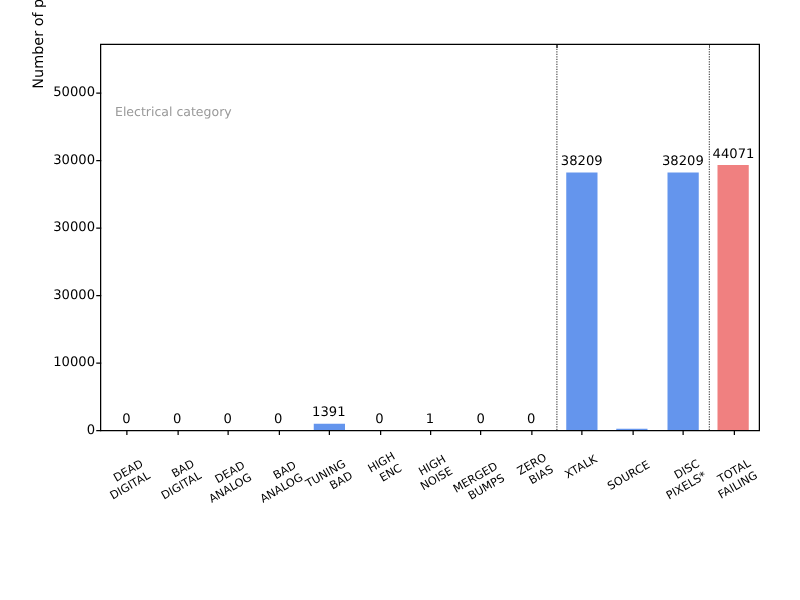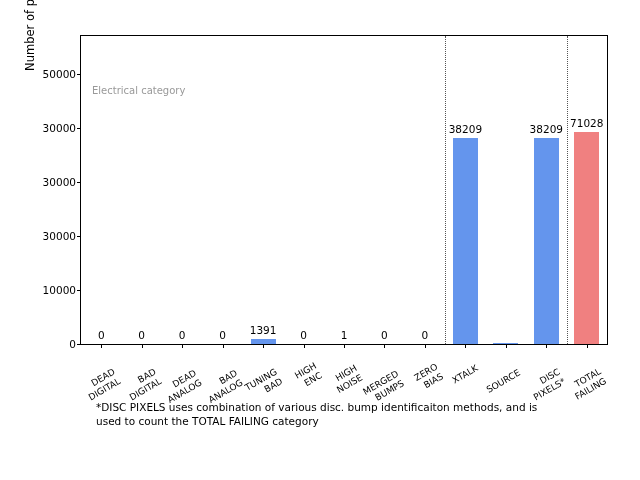--- a/index.html
+++ b/index.html
@@ -222,26 +222,24 @@
         <div class="bar-label" style="left: 303.462px; bottom: 3px;">0</div>
         <div class="bar" style="left: 331.38px; width: 25.0862px; height: 0px; background: rgb(100, 149, 237);"></div>
         <div class="bar-label" style="left: 343.923px; bottom: 3px;">0</div>
         <div class="bar" style="left: 371.842px; width: 25.0862px; height: 206.463px; background: rgb(100, 149, 237);"></div>
         <div class="bar-label" style="left: 384.385px; bottom: 209.463px;">38209</div>
         <div class="bar" style="left: 412.303px; width: 25.0862px; height: 1.26982px; background: rgb(100, 149, 237);"></div>
         <div class="bar-label" style="left: 424.846px; bottom: 4.26982px; margin-left: 40px;">235</div>
         <div class="bar" style="left: 452.765px; width: 25.0862px; height: 206.463px; background: rgb(100, 149, 237);"></div>
         <div class="bar-label" style="left: 465.308px; bottom: 209.463px;">38209</div>
         <div class="bar" style="left: 493.226px; width: 25.0862px; height: 211.953px; background: rgb(240, 128, 128);"></div>
-        <div class="bar-label" style="left: 505.769px; bottom: 214.953px;">71028</div>
+        <div class="bar-label" style="left: 505.769px; bottom: 214.953px;">44071</div>
       </div>
     <div id="vlines">
         <div class="vline" style="left: 364.154px; height: 308px;"></div>
         <div class="vline" style="left: 485.538px; height: 308px;"></div>
       </div>
 
     <div class="annot" id="annot-elec">Electrical category</div>
   </div>
 
-  <div id="footnote">*DISC PIXELS uses combination of various disc. bump identificaiton methods, and is
-used to count the TOTAL FAILING category</div>
 
 </div>
 
 </body></html>

